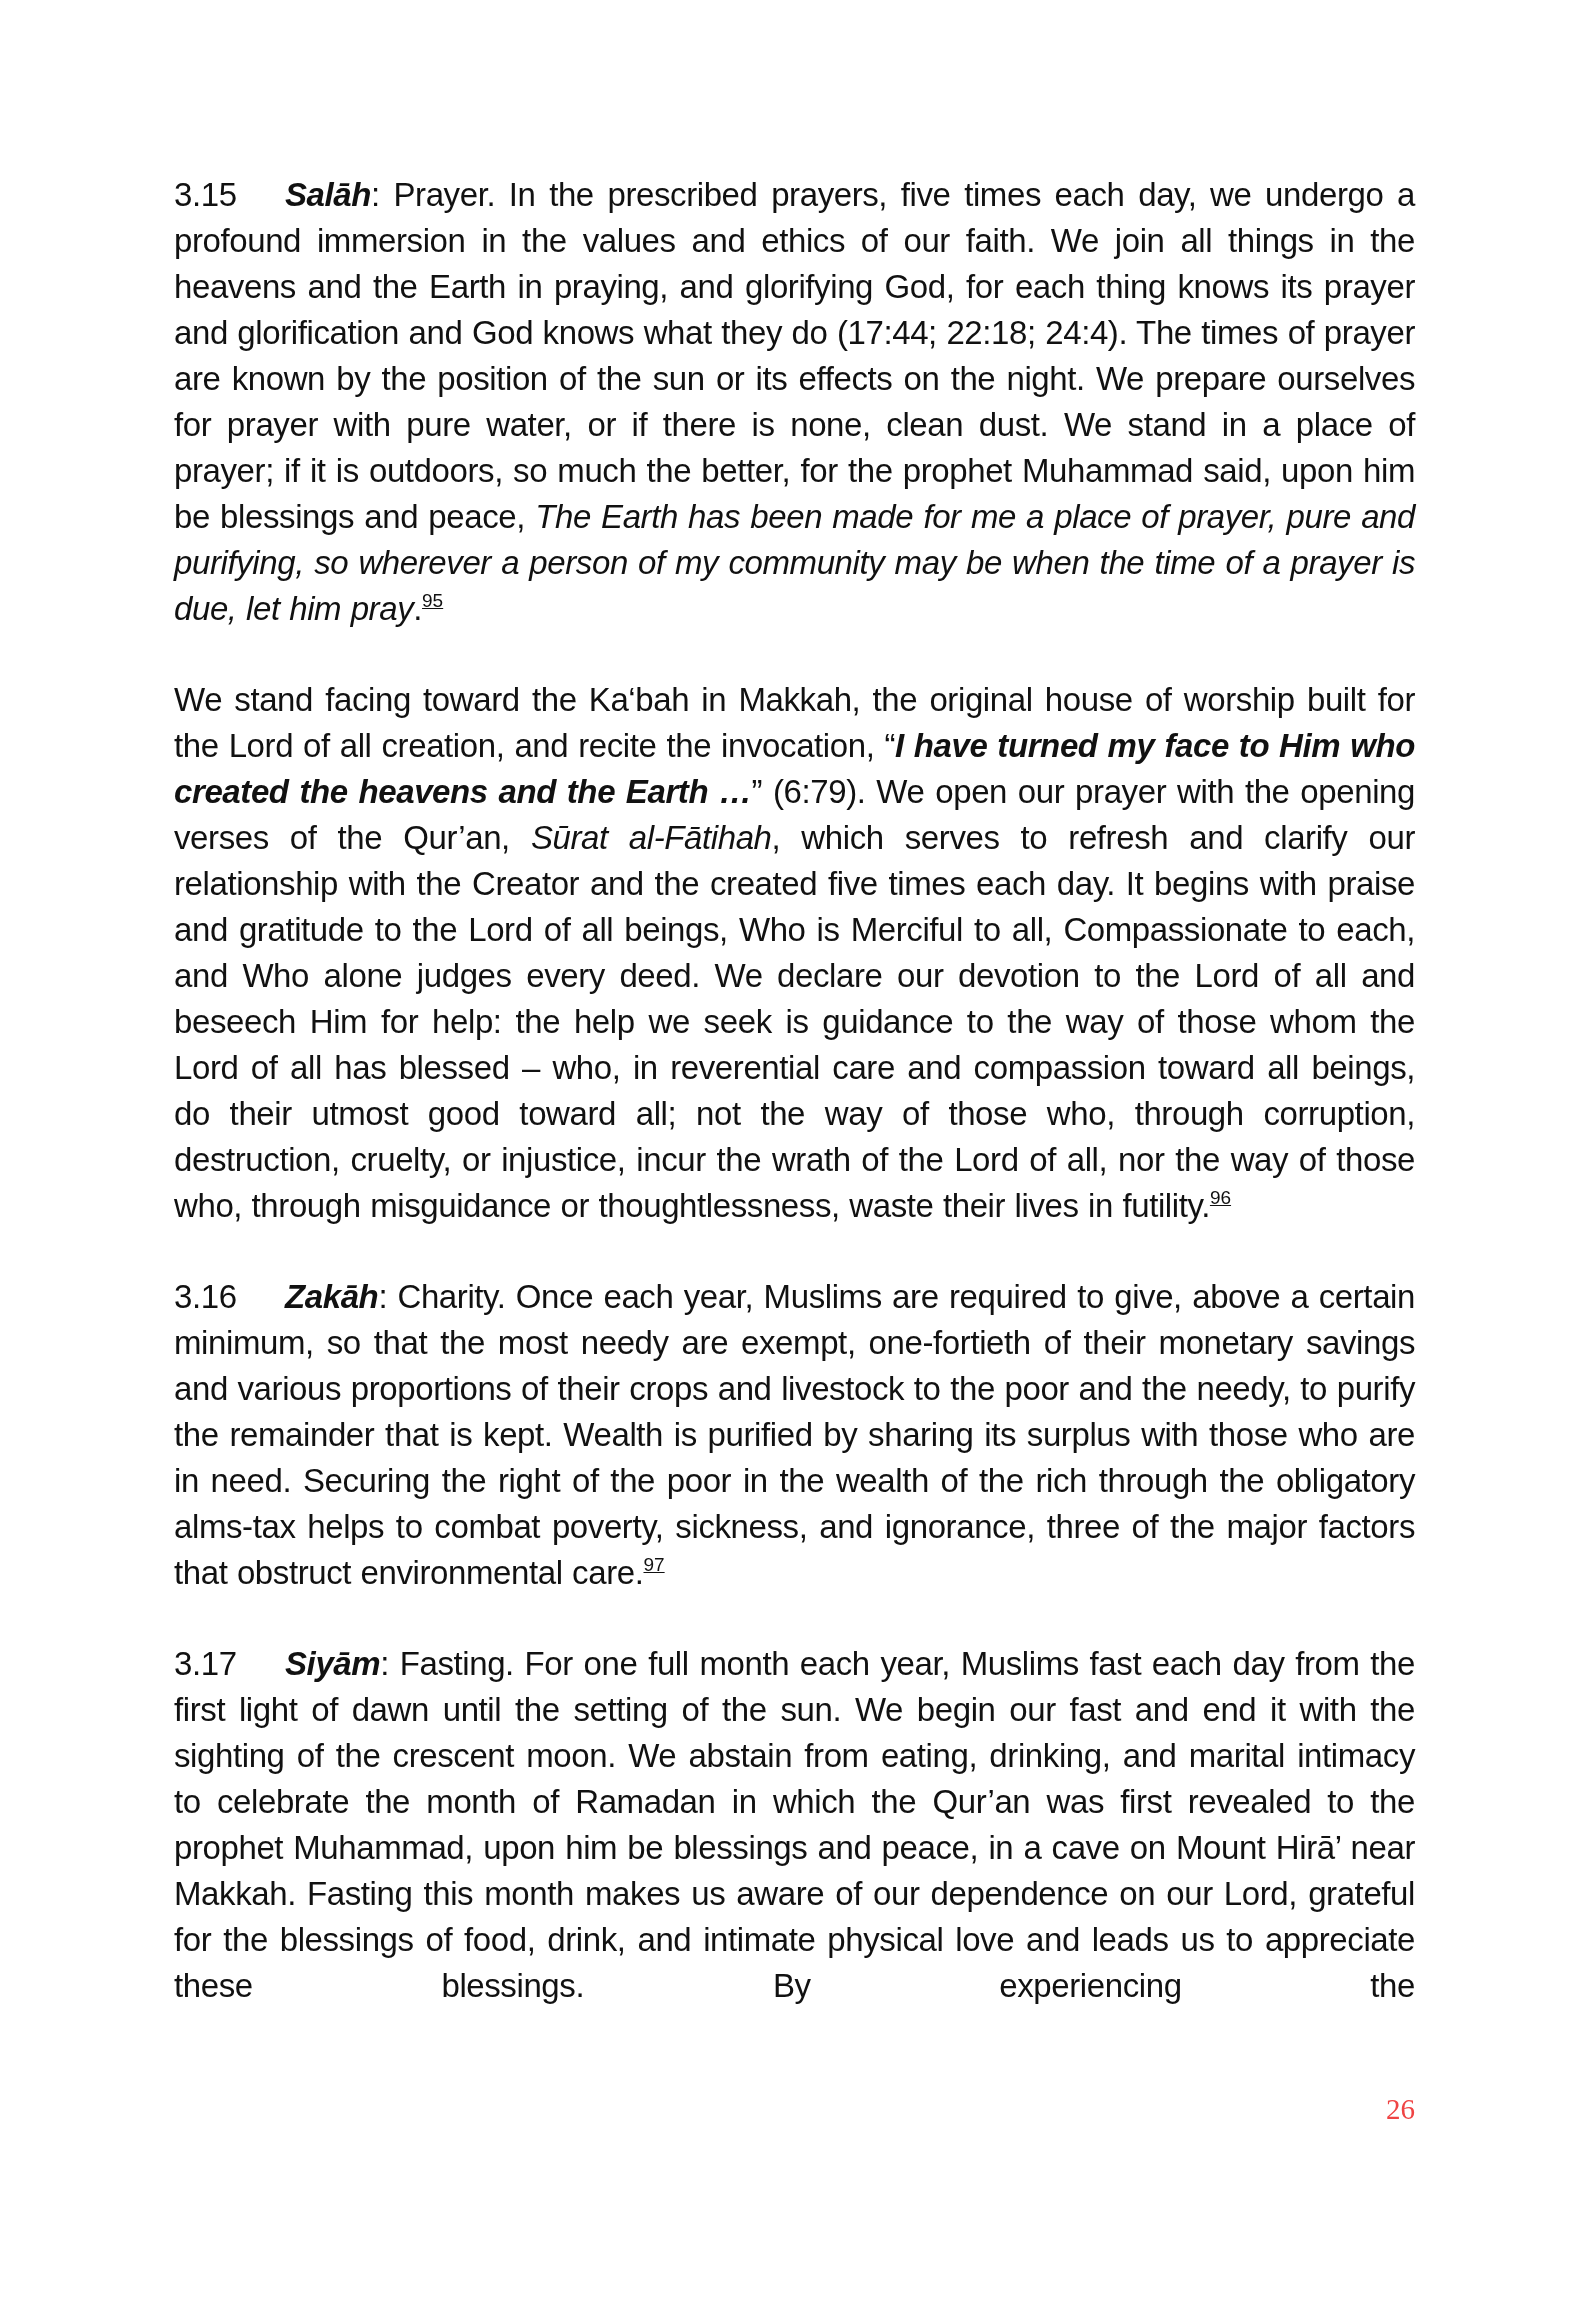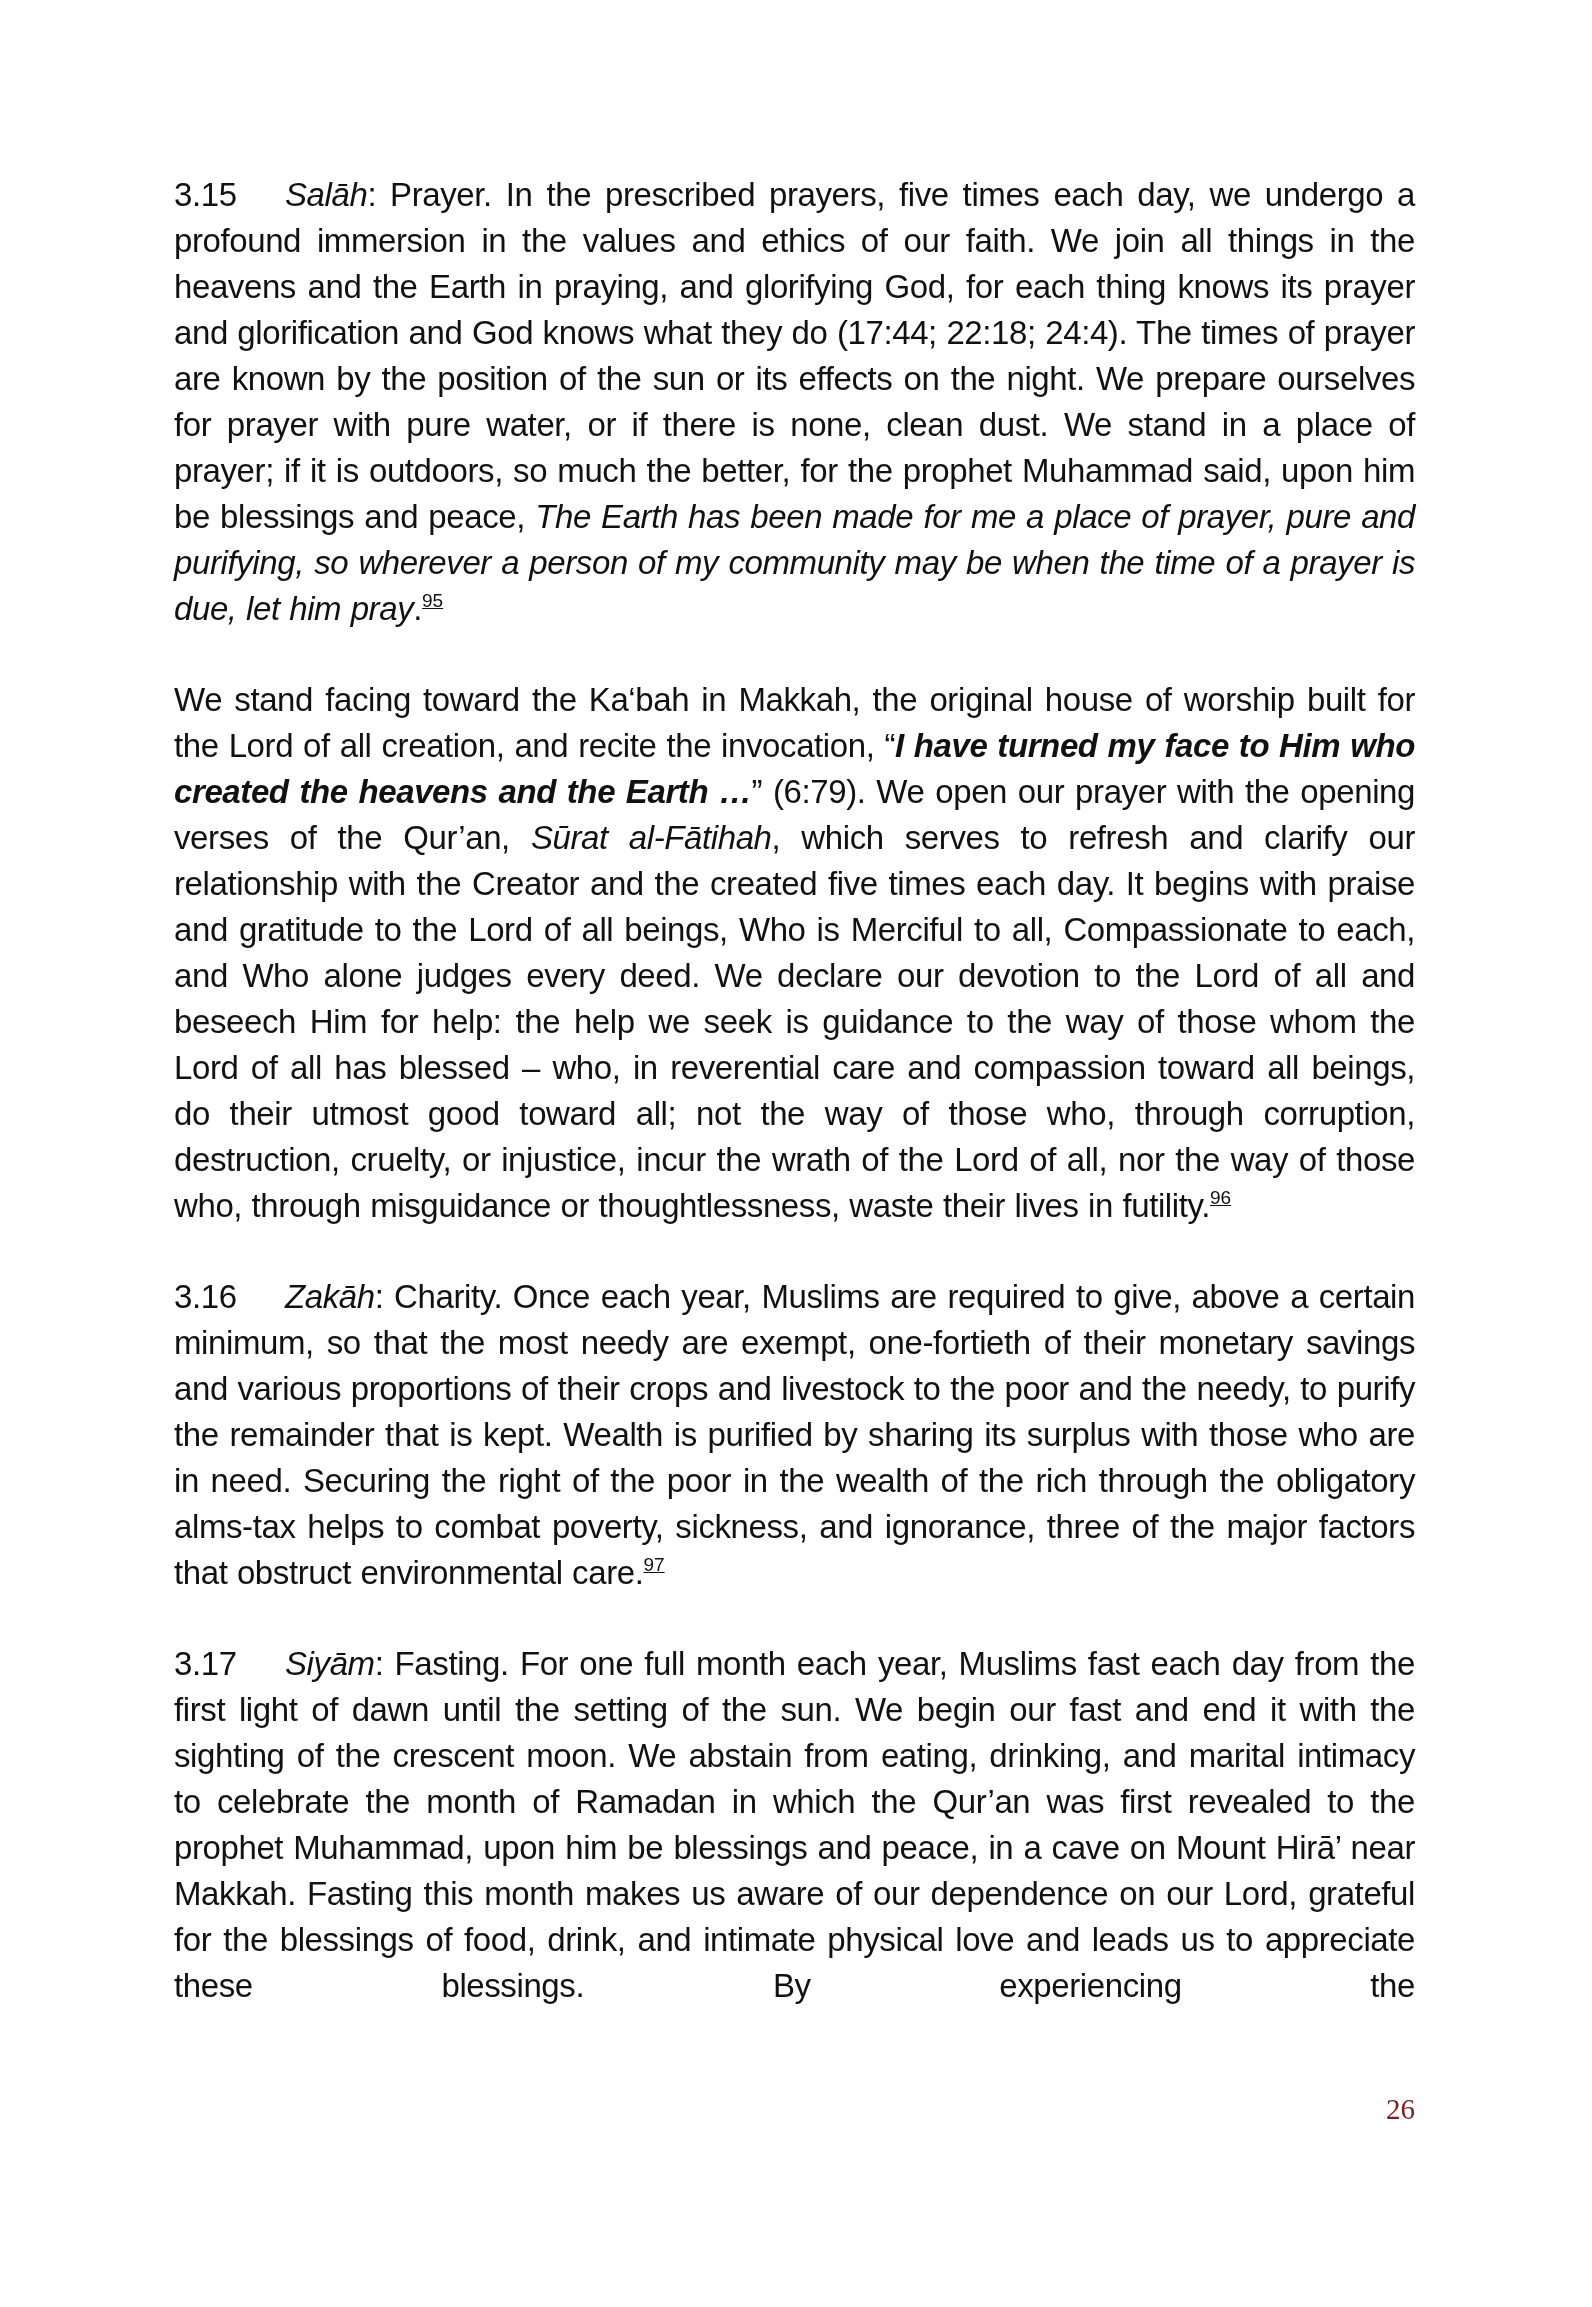--- a/index.html
+++ b/index.html
@@ -27,21 +27,21 @@
       word-spacing: 0.7px;
     }
     .para {
       margin: 0 0 45px 0;
     }
     .num {
       display: inline-block;
       width: 111px;
     }
     .head-i {
-      font-weight: normal;
+      font-weight: bold;
       font-style: italic;
     }
     .head-b {
       font-weight: normal;
     }
     .it {
       font-style: italic;
     }
     .bi {
       font-weight: bold;
@@ -53,21 +53,21 @@
       vertical-align: 13px;
       letter-spacing: 0;
       text-decoration: underline;
     }
     .page-number {
       position: absolute;
       left: 1386px;
       top: 2093px;
       font-family: "Liberation Serif", "DejaVu Serif", serif;
       font-size: 29px;
-      color: #7f1d1d;
+      color: #ef4444;
     }
   </style>
 </head>
 <body>
 
 <div class="page">
 
   <p class="para">
     <span class="num">3.15</span><span class="head-i">Salāh</span><span class="head-b">: Prayer.</span><span> In the prescribed prayers, five times each day, we undergo a profound immersion in the values and ethics of our faith. We join all things in the heavens and the Earth in praying, and glorifying God, for each thing knows its prayer and glorification and God knows what they do (17:44; 22:18; 24:4). The times of prayer are known by the position of the sun or its effects on the night. We prepare ourselves for prayer with pure water, or if there is none, clean dust. We stand in a place of prayer; if it is outdoors, so much the better, for the prophet Muhammad said, upon him be blessings and peace, </span><span class="it">The Earth has been made for me a place of prayer, pure and purifying, so wherever a person of my community may be when the time of a prayer is due, let him pray</span><span>.</span><sup class="fn">95</sup>
   </p>

